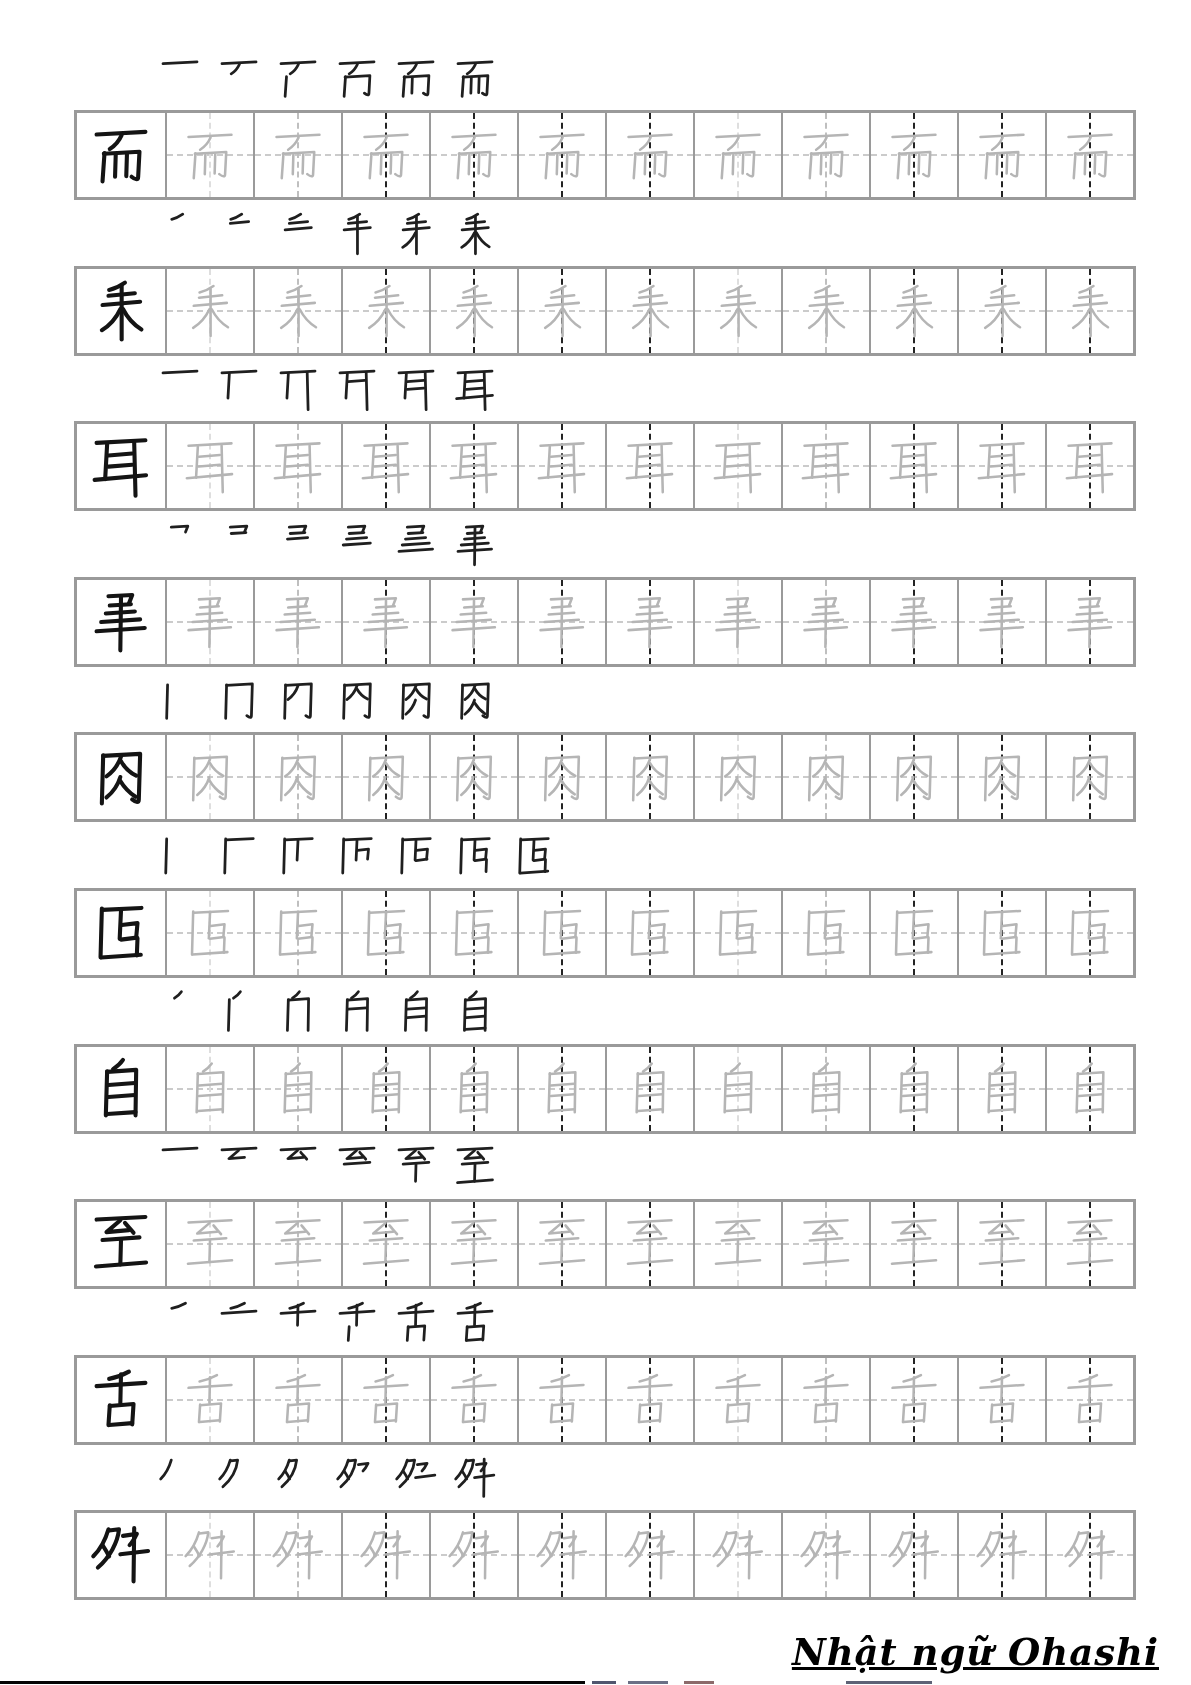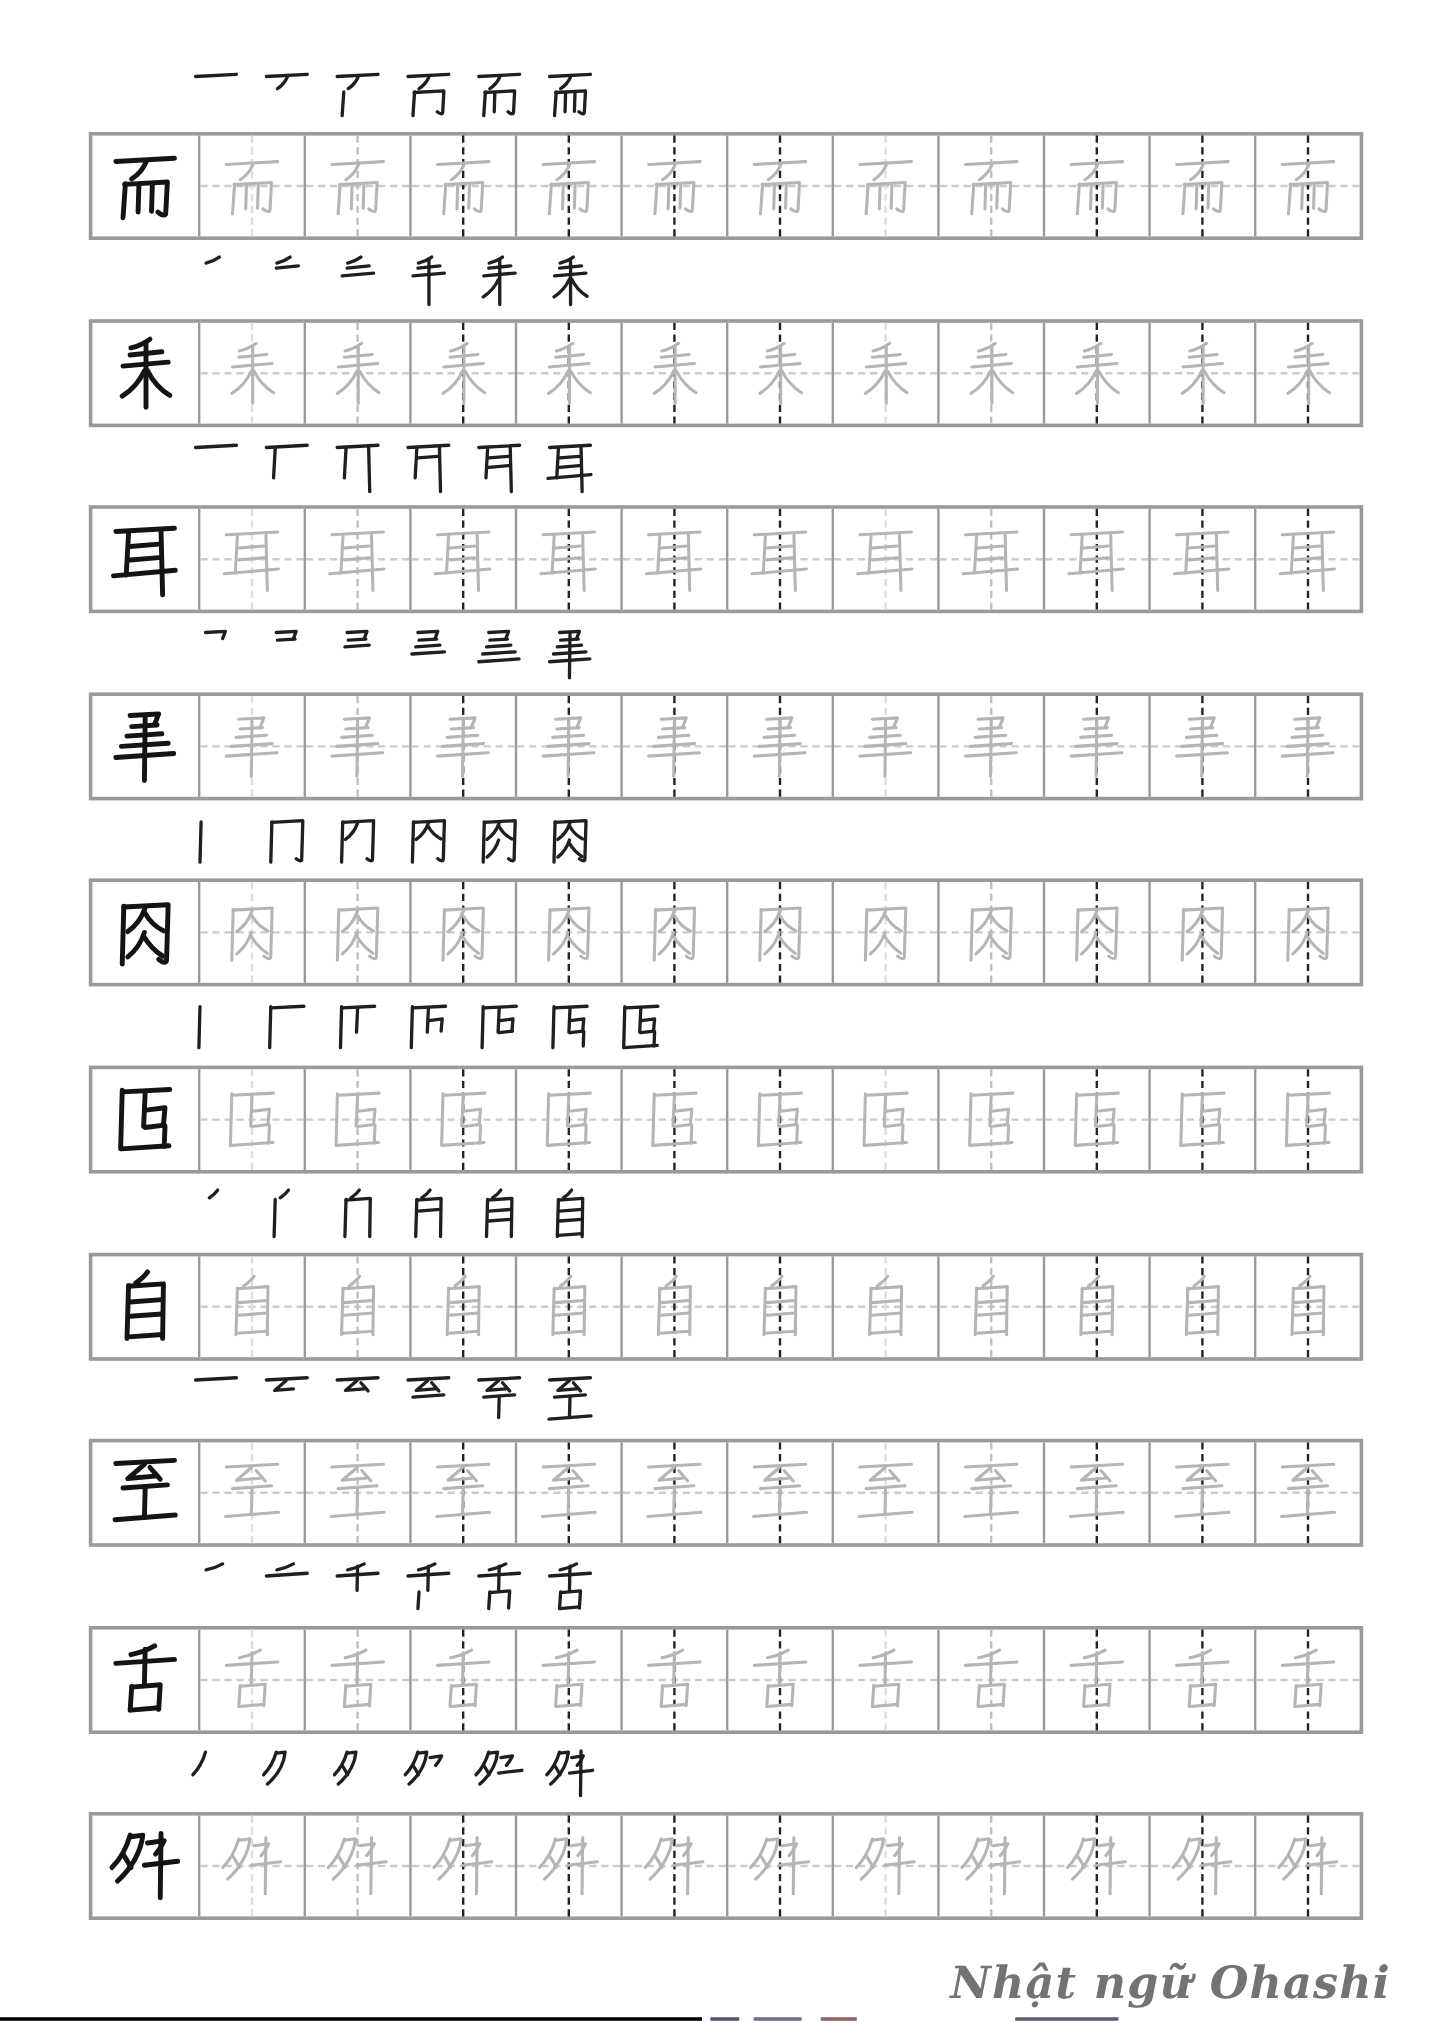--- a/index.html
+++ b/index.html
@@ -22,23 +22,23 @@
   .cell .vguide{position:absolute;top:0;bottom:0;left:50%;margin-left:-1px;border-left:2px dashed #cfcfcf;}
   .cell .vguide.v-lightest{border-left-color:#dedede;}
   .cell .vguide.v-light{border-left-color:#bfbfbf;}
   .cell .vguide.v-dark{border-left-color:#232323;}
   .main-glyph{position:absolute;left:50%;top:50%;width:66px;height:70px;margin:-35px 0 0 -33px;}
   .main-glyph path{fill:none;stroke:#141414;stroke-width:6.2;stroke-linecap:round;stroke-linejoin:round;}
   .trace-glyph{position:absolute;left:50%;top:50%;width:58px;height:60px;margin:-30px 0 0 -29px;}
   .trace-glyph path{fill:none;stroke:#b5b5b5;stroke-width:4.4;stroke-linecap:round;stroke-linejoin:round;}
   
   .footer-brand{
-    position:absolute;right:32px;top:1630px;color:#737373;
+    position:absolute;right:32px;top:1630px;color:#000000;
     font-family:"DejaVu Serif","Liberation Serif",serif;font-style:italic;font-weight:600;
-    font-size:37px;letter-spacing:1px;white-space:nowrap;
+    font-size:37px;letter-spacing:1px;white-space:nowrap;text-decoration:underline;
   }
   
   .cut-line{position:absolute;left:0;top:1681px;width:585px;height:3px;background:#050505;}
   .cut-frag{position:absolute;top:1681px;height:3px;}
 </style>
 </head>
 <body>
 
 <div id="sheet">
   <div class="footer-brand">Nhật ngữ Ohashi</div>

